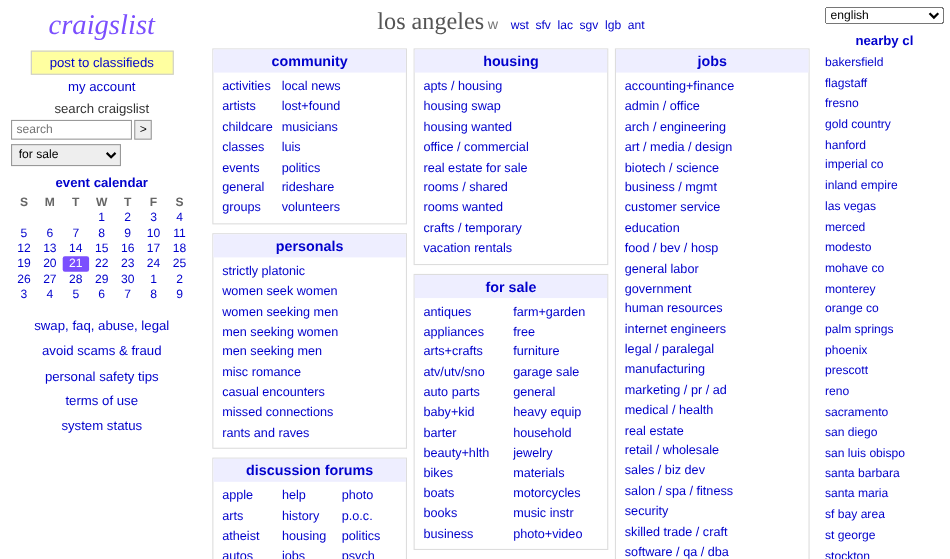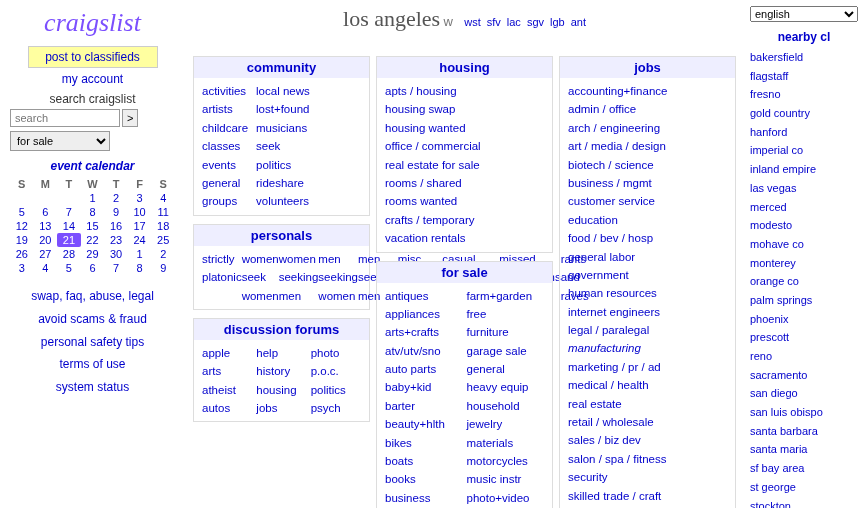--- a/index.html
+++ b/index.html
@@ -89,21 +89,20 @@
       margin-bottom: 8px;
     }
 
     
     .calendar-title {
       color: #00c;
       text-align: center;
       font-weight: bold;
       margin-bottom: 4px;
       font-size: 12px;
-      font-style: italic;
     }
     .calendar table {
       width: 100%;
       border-collapse: collapse;
       font-size: 11px;
       margin-bottom: 8px;
     }
     .calendar th {
       text-align: center;
       color: #666;
@@ -134,21 +133,21 @@
       flex: 1;
       padding: 6px 8px;
       display: flex;
       flex-direction: column;
       gap: 0;
     }
 
     
     .header-bar {
       text-align: center;
-      margin-bottom: 24px;
+      margin-bottom: 12px;
     }
     .city-name {
       font-size: 22px;
       color: #555;
       font-family: "Times New Roman", serif;
     }
     .city-links {
       display: inline-flex;
       gap: 6px;
       margin-left: 8px;
@@ -282,20 +281,21 @@
     }
     .nearby-list a {
       color: #00c;
       font-size: 11px;
       line-height: 1.7;
     }
 
     .personals-body {
       padding: 4px 8px;
       display: flex;
+      flex-direction: column;
     }
     .personals-body a {
       color: #00c;
       font-size: 11.5px;
       line-height: 1.6;
     }
   </style>
 </head>
 <body>
 
@@ -426,21 +426,21 @@
                 <a href="#">childcare</a>
                 <a href="#">classes</a>
                 <a href="#">events</a>
                 <a href="#">general</a>
                 <a href="#">groups</a>
               </div>
               <div class="section-col-list">
                 <a href="#">local news</a>
                 <a href="#">lost+found</a>
                 <a href="#">musicians</a>
-                <a href="#">seek</a>
+                <a href="#">luis</a>
                 <a href="#">politics</a>
                 <a href="#">rideshare</a>
                 <a href="#">volunteers</a>
               </div>
             </div>
         </div>
 
         <div class="section-box">
           <div class="section-header">personals</div>
           <div class="personals-body" id="personals-body">
@@ -546,21 +546,21 @@
               <a href="#" style="display: block; font-size: 11.5px; line-height: 1.6;">biotech / science</a>
               <a href="#" style="display: block; font-size: 11.5px; line-height: 1.6;">business / mgmt</a>
               <a href="#" style="display: block; font-size: 11.5px; line-height: 1.6;">customer service</a>
               <a href="#" style="display: block; font-size: 11.5px; line-height: 1.6;">education</a>
               <a href="#" style="display: block; font-size: 11.5px; line-height: 1.6;">food / bev / hosp</a>
               <a href="#" style="display: block; font-size: 11.5px; line-height: 1.6;">general labor</a>
               <a href="#" style="display: block; font-size: 11.5px; line-height: 1.6;">government</a>
               <a href="#" style="display: block; font-size: 11.5px; line-height: 1.6;">human resources</a>
               <a href="#" style="display: block; font-size: 11.5px; line-height: 1.6;">internet engineers</a>
               <a href="#" style="display: block; font-size: 11.5px; line-height: 1.6;">legal / paralegal</a>
-              <a href="#" style="display: block; font-size: 11.5px; line-height: 1.6; font-style: italic;">manufacturing</a>
+              <a href="#" style="display: block; font-size: 11.5px; line-height: 1.6;">manufacturing</a>
               <a href="#" style="display: block; font-size: 11.5px; line-height: 1.6;">marketing / pr / ad</a>
               <a href="#" style="display: block; font-size: 11.5px; line-height: 1.6;">medical / health</a>
               <a href="#" style="display: block; font-size: 11.5px; line-height: 1.6;">real estate</a>
               <a href="#" style="display: block; font-size: 11.5px; line-height: 1.6;">retail / wholesale</a>
               <a href="#" style="display: block; font-size: 11.5px; line-height: 1.6;">sales / biz dev</a>
               <a href="#" style="display: block; font-size: 11.5px; line-height: 1.6;">salon / spa / fitness</a>
               <a href="#" style="display: block; font-size: 11.5px; line-height: 1.6;">security</a>
               <a href="#" style="display: block; font-size: 11.5px; line-height: 1.6;">skilled trade / craft</a>
               <a href="#" style="display: block; font-size: 11.5px; line-height: 1.6;">software / qa / dba</a>
             </div>

